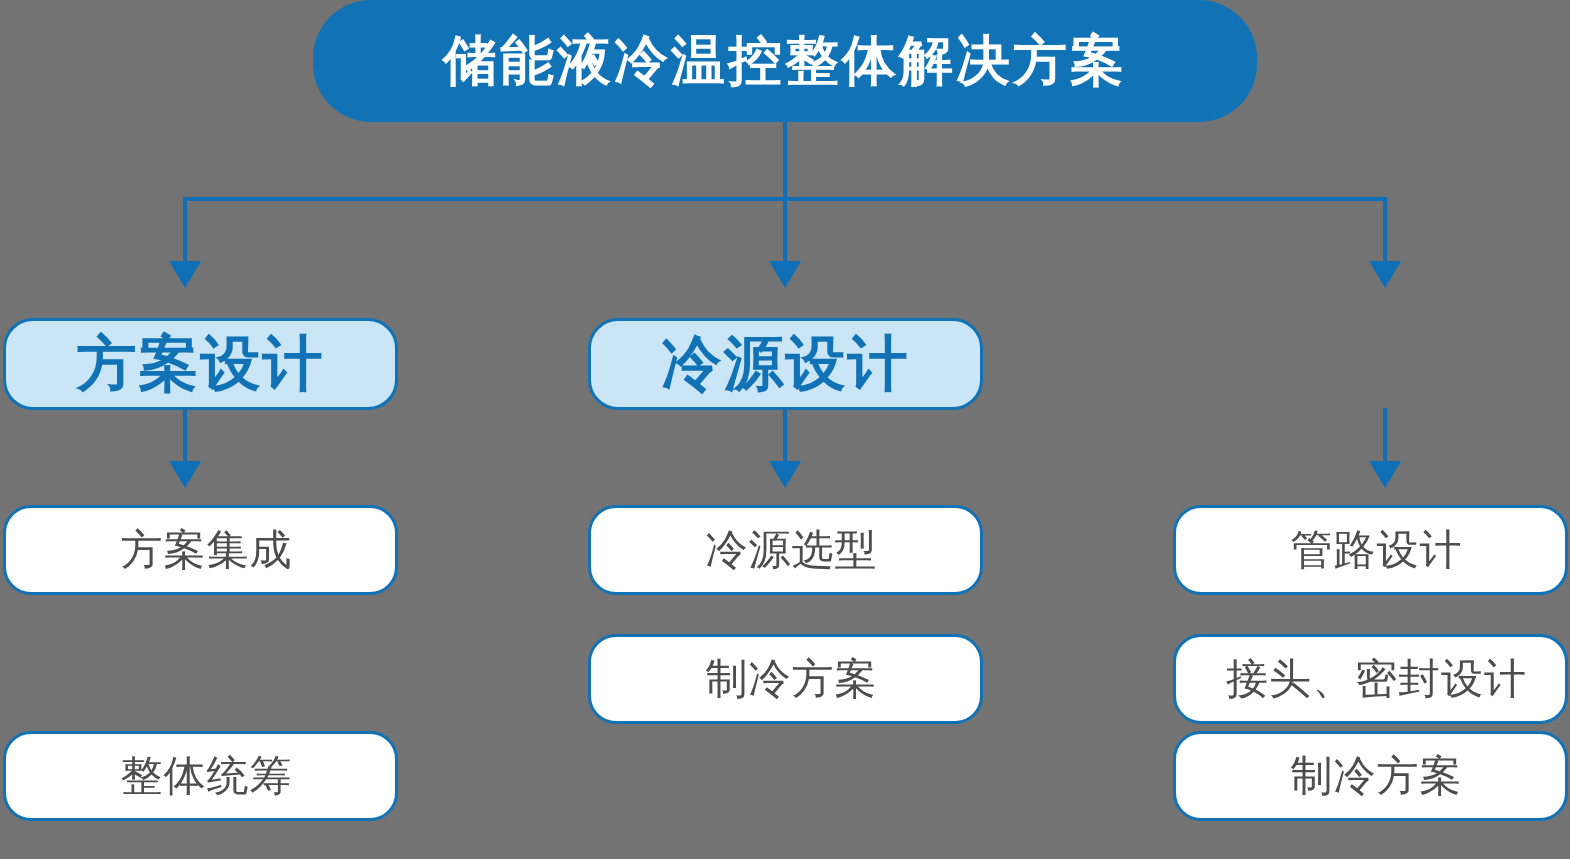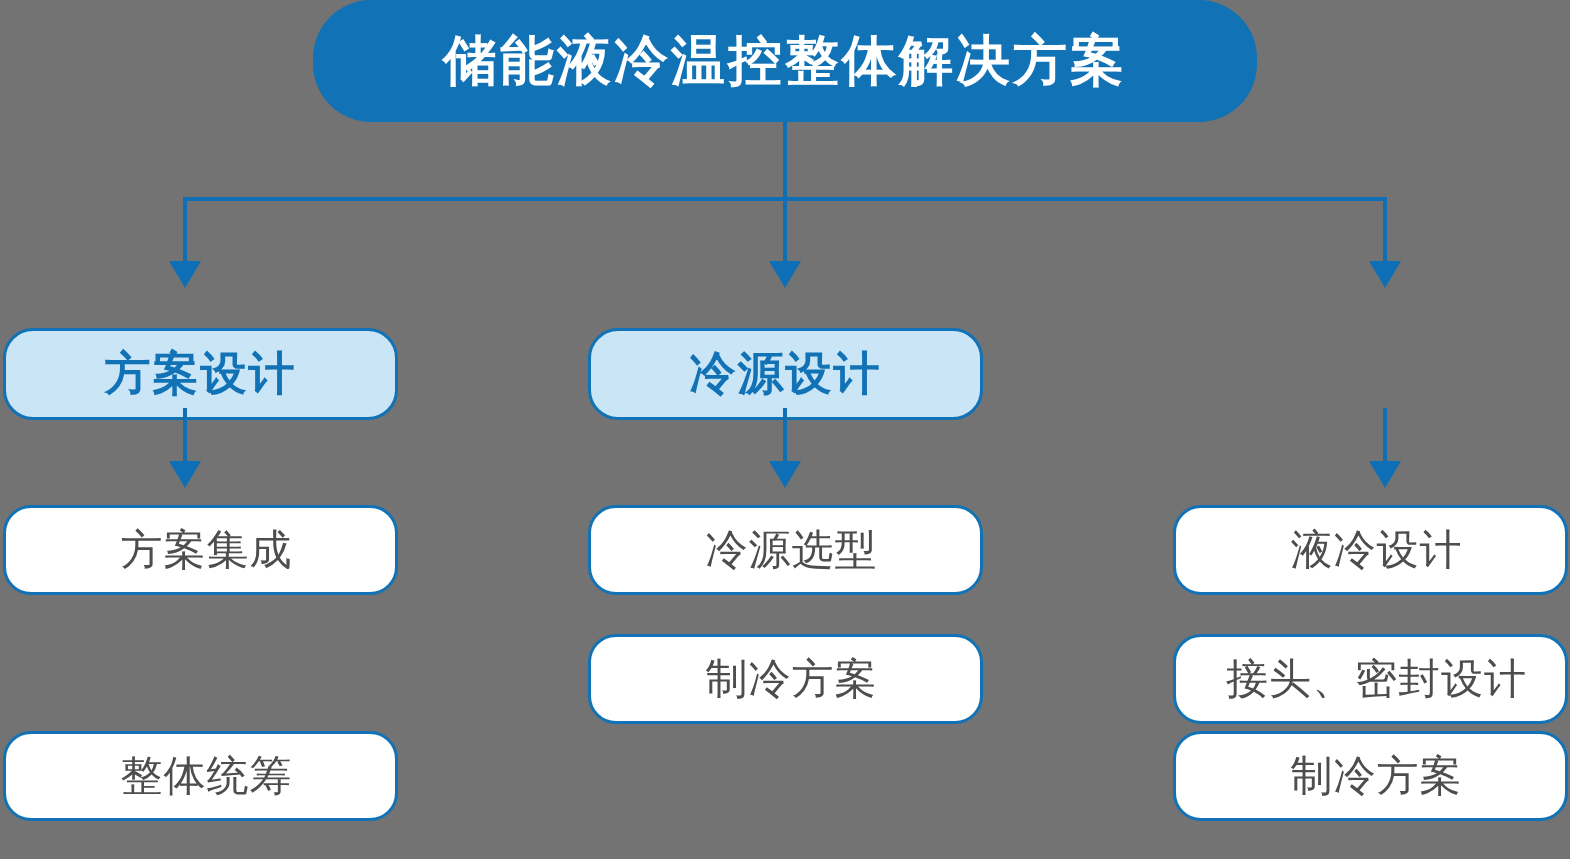--- a/index.html
+++ b/index.html
@@ -30,26 +30,26 @@
   .root-box{
     left:313px; top:0; width:944px; height:122px;
     background:var(--accent);
     border-radius:58px;
     color:var(--white);
     font-size:54px;
     font-weight:700;
     letter-spacing:3px;
   }
   .branch-box{
-    top:328px; width:395px; height:92px;
+    top:318px; width:395px; height:92px;
     background:var(--light);
     border:3px solid var(--accent);
     border-radius:30px;
     color:var(--accent);
-    font-size:46px;
+    font-size:60px;
     font-weight:700;
     letter-spacing:2px;
   }
   .child-box{
     width:395px; height:90px;
     background:var(--white);
     border:3px solid var(--accent);
     border-radius:28px;
     color:var(--gray);
     font-size:42px;
@@ -116,17 +116,17 @@
     <div class="shaft"></div>
     <div class="head"></div>
   </div>
 
   <div class="node child-box c0 r0">方案集成</div>
   <div class="node child-box c0 r2">整体统筹</div>
 
   <div class="node child-box c1 r0">冷源选型</div>
   <div class="node child-box c1 r1">制冷方案</div>
 
-  <div class="node child-box c2 r0">液冷设计</div>
+  <div class="node child-box c2 r0">管路设计</div>
   <div class="node child-box c2 r1">接头、密封设计</div>
   <div class="node child-box c2 r2">制冷方案</div>
 
 </div>
 
 </body></html>

